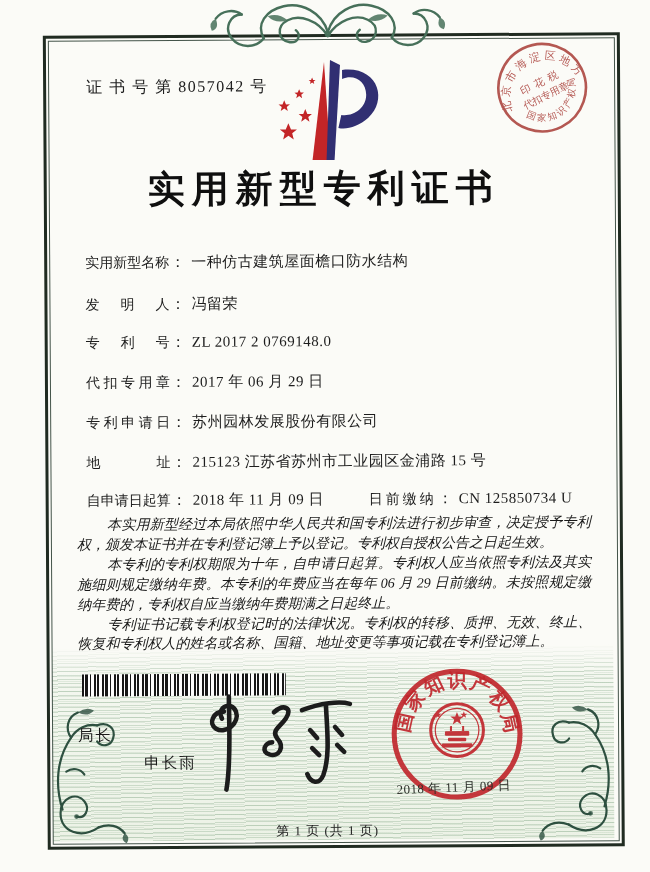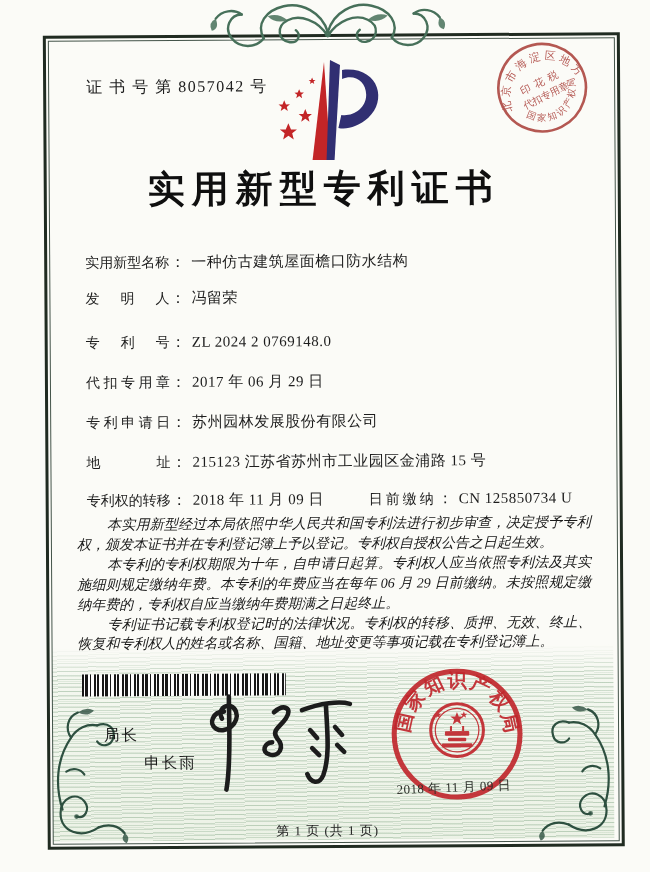--- a/index.html
+++ b/index.html
@@ -38,21 +38,21 @@
   .paras p{margin:0;text-indent:2.15em;}
   .barcode{
     position:absolute;left:80px;top:673px;width:204px;height:22px;z-index:3;
     background:repeating-linear-gradient(90deg,
       #161616 0 2px,#fdfdfd 2px 3px,
       #161616 3px 6px,#fdfdfd 6px 8px,
       #161616 8px 9px,#fdfdfd 9px 12px,
       #161616 12px 14px,#fdfdfd 14px 15px,
       #161616 15px 17px,#fdfdfd 17px 20px);
   }
-  .director-label{position:absolute;left:102px;top:724px;font-size:15.5px;letter-spacing:2px;z-index:3;color:#1a1a1a;}
+  .director-label{position:absolute;left:76px;top:724px;font-size:15.5px;letter-spacing:2px;z-index:3;color:#1a1a1a;}
   .director-name{position:absolute;left:94px;top:752px;font-size:15.5px;letter-spacing:2px;z-index:3;color:#1a1a1a;margin-left:48px;}
   .signature{position:absolute;left:184px;top:690px;width:172px;height:106px;z-index:3;}
   .seal{position:absolute;left:384px;top:664px;width:142px;height:142px;z-index:3;}
   .seal-date{position:absolute;left:394px;top:779px;width:140px;font-size:13px;letter-spacing:.5px;color:#2b2e29;z-index:5;transform:rotate(-2deg);white-space:nowrap;}
   .page-info{position:absolute;left:0;right:0;top:822px;text-align:center;font-size:13px;letter-spacing:1px;color:#242424;z-index:3;}
   .ornament-top{position:absolute;left:206px;top:-4px;width:248px;height:64px;z-index:6;}
   .flourish{position:absolute;width:88px;height:142px;z-index:2;}
   .flourish.bl{left:40px;top:700px;}
   .flourish.br{left:534px;top:700px;transform:scaleX(-1);}
 </style>
@@ -117,37 +117,37 @@
     <text x="43" y="41" text-anchor="middle" font-size="9.5" fill="#ab423c" letter-spacing="1">印 花 税</text>
     <text x="43" y="54" text-anchor="middle" font-size="9" fill="#ab423c">代扣专用章</text>
   </svg>
 
   <div class="title">实用新型专利证书</div>
 
   <div class="fields">
     <div class="frow" style="top:8px">
       <span class="flabel">实用新型名称</span><span class="colon">：</span><span class="fval">一种仿古建筑屋面檐口防水结构</span>
     </div>
-    <div class="frow" style="top:44px">
+    <div class="frow" style="top:50px">
       <span class="flabel">发明人</span><span class="colon">：</span><span class="fval">冯留荣</span>
     </div>
     <div class="frow" style="top:88px">
-      <span class="flabel">专利号</span><span class="colon">：</span><span class="fval">ZL 2024 2 0769148.0</span>
+      <span class="flabel">专利号</span><span class="colon">：</span><span class="fval">ZL 2017 2 0769148.0</span>
     </div>
     <div class="frow" style="top:128px">
       <span class="flabel">代扣专用章</span><span class="colon">：</span><span class="fval">2017 年 06 月 29 日</span>
     </div>
     <div class="frow" style="top:168px">
       <span class="flabel">专利申请日</span><span class="colon">：</span><span class="fval">苏州园林发展股份有限公司</span>
     </div>
     <div class="frow" style="top:208px">
       <span class="flabel">地址</span><span class="colon">：</span><span class="fval">215123 江苏省苏州市工业园区金浦路 15 号</span>
     </div>
     <div class="frow" style="top:246px">
-      <span class="flabel">专利权的转移</span><span class="colon">：</span><span class="fval">2018 年 11 月 09 日</span>
+      <span class="flabel">自申请日起算</span><span class="colon">：</span><span class="fval">2018 年 11 月 09 日</span>
       <span class="grant-right">
         <span class="flabel">日前缴纳</span><span class="colon">：</span><span class="fval">CN 125850734 U</span>
       </span>
     </div>
   </div>
 
   <div class="paras">
     <p>本实用新型经过本局依照中华人民共和国专利法进行初步审查，决定授予专利权，颁发本证书并在专利登记簿上予以登记。专利权自授权公告之日起生效。</p>
     <p>本专利的专利权期限为十年，自申请日起算。专利权人应当依照专利法及其实施细则规定缴纳年费。本专利的年费应当在每年 06 月 29 日前缴纳。未按照规定缴纳年费的，专利权自应当缴纳年费期满之日起终止。</p>
     <p>专利证书记载专利权登记时的法律状况。专利权的转移、质押、无效、终止、恢复和专利权人的姓名或名称、国籍、地址变更等事项记载在专利登记簿上。</p>

